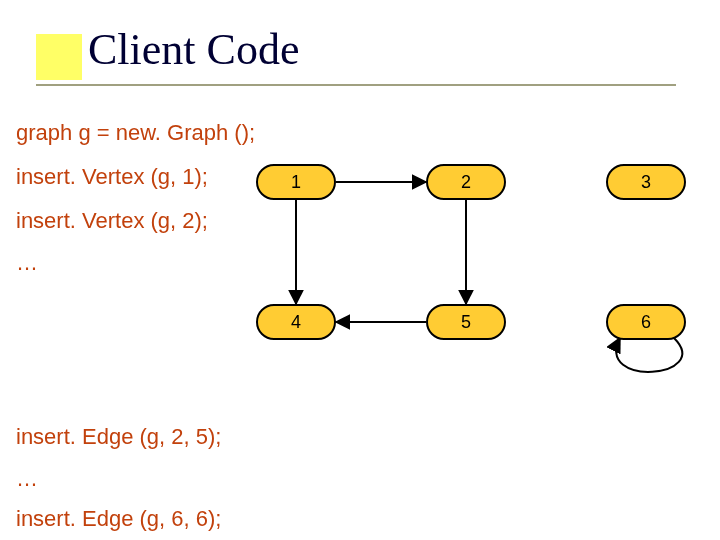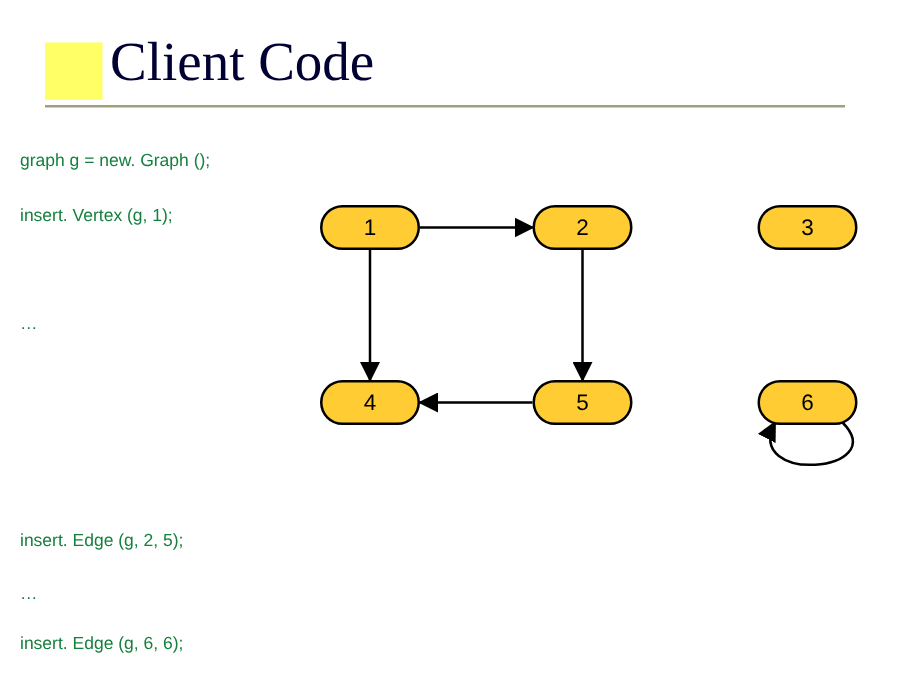--- a/index.html
+++ b/index.html
@@ -5,39 +5,40 @@
   html,body{margin:0;padding:0;width:720px;height:540px;background:#fff;font-family:Verdana,Geneva,sans-serif;overflow:hidden}
   .slide{position:relative;width:720px;height:540px}
 
   
   .title-block{position:absolute;left:36px;top:30px;width:640px;height:70px}
   .yellow-box{position:absolute;left:0;top:4px;width:46px;height:46px;background:#ffff66}
   .title-text{position:absolute;left:52px;top:-6px;font-family:"Times New Roman",serif;font-size:44px;color:#000033;font-weight:400}
   .title-underline{position:absolute;left:0;top:54px;width:640px;height:2px;background:#a0a080}
 
   
-  .code{position:absolute;font-size:14px;color:#15803d;white-space:nowrap}
+  .code{position:absolute;font-size:22px;color:#c2410c;white-space:nowrap}
 
   
   .graph{position:absolute;left:246px;top:164px;width:460px;height:220px}
   .node{position:absolute;width:80px;height:36px;border:2px solid #000;border-radius:18px;background:#ffcc33;display:flex;align-items:center;justify-content:center;font-size:18px;box-sizing:border-box}
   svg.edges{position:absolute;left:0;top:0;width:460px;height:220px;overflow:visible}
 </style>
 </head>
 <body>
 <div class="slide">
 
   <div class="title-block">
     <div class="yellow-box"></div>
     <div class="title-text">Client Code</div>
     <div class="title-underline"></div>
   </div>
 
   <div class="code" style="left:16px;top:120px">graph g = new. Graph ();</div>
   <div class="code" style="left:16px;top:164px">insert. Vertex (g, 1);</div>
+  <div class="code" style="left:16px;top:208px">insert. Vertex (g, 2);</div>
   <div class="code" style="left:16px;top:250px">…</div>
   <div class="code" style="left:16px;top:424px">insert. Edge (g, 2, 5);</div>
   <div class="code" style="left:16px;top:466px">…</div>
   <div class="code" style="left:16px;top:506px">insert. Edge (g, 6, 6);</div>
 
   <div class="graph">
     <svg class="edges">
       <defs>
         <marker id="arrow" viewBox="0 0 10 10" refX="9" refY="5" markerWidth="8" markerHeight="8" orient="auto-start-reverse">
           <path d="M 0 0 L 10 5 L 0 10 z" fill="#000"></path>

